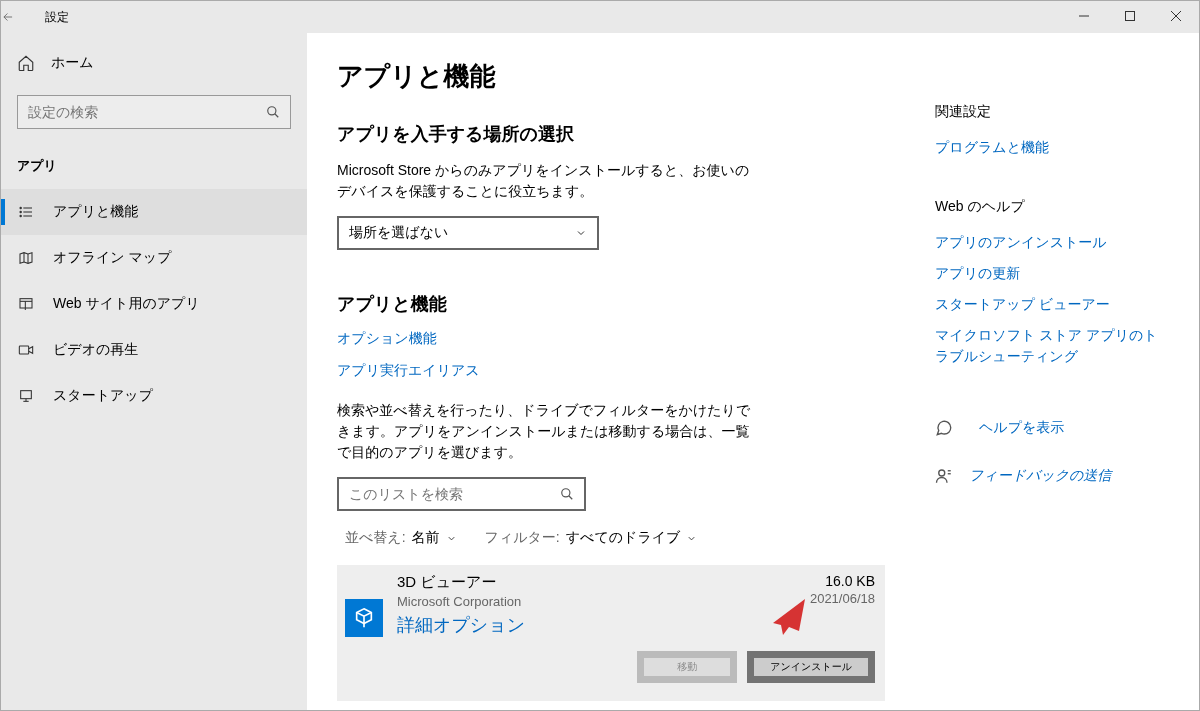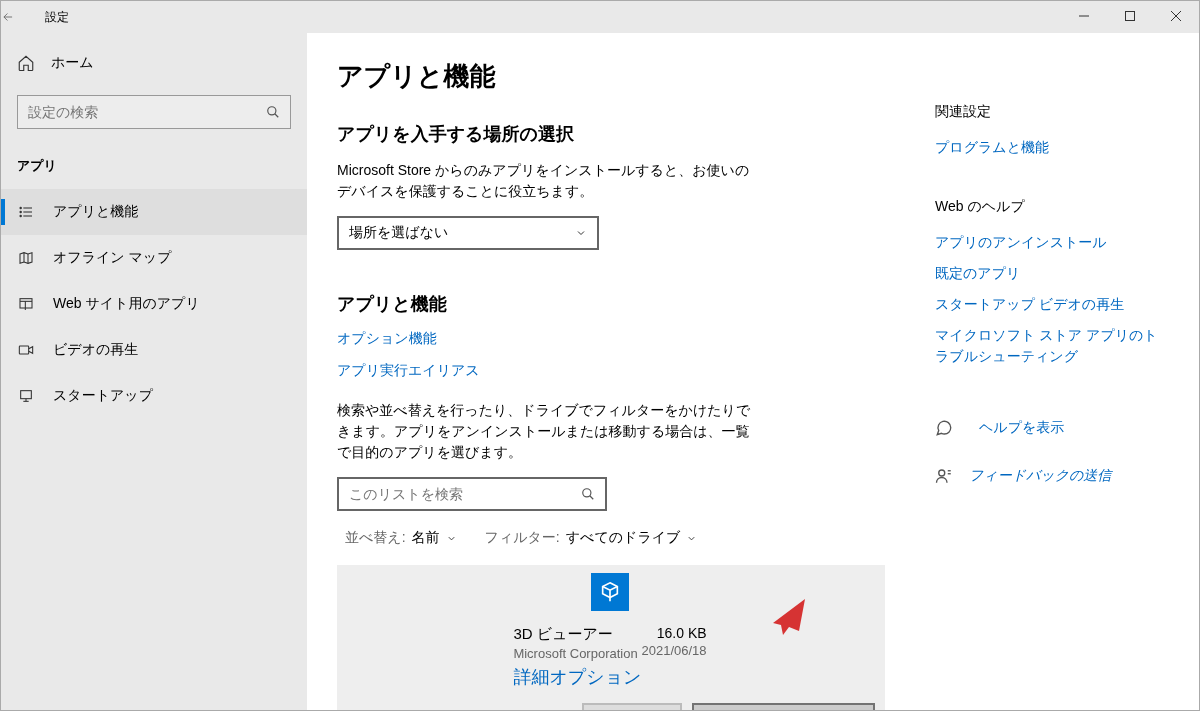--- a/index.html
+++ b/index.html
@@ -186,21 +186,21 @@
     cursor: default;
   }
   .link {
     color: #0067c0;
     font-size: 14px;
     margin-bottom: 14px;
     display: block;
     cursor: default;
   }
   .list-search {
-    width: 270px;
+    width: 249px;
     height: 34px;
     border: 2px solid #666;
     display: flex;
     align-items: center;
     justify-content: space-between;
     padding: 0 10px;
     margin-top: 10px;
     margin-bottom: 18px;
   }
   .list-search input {
@@ -235,23 +235,22 @@
   }
   .app-item {
     padding: 8px 10px 8px 8px;
   }
   .app-item.selected {
     background: #eeeeee;
     padding-bottom: 18px;
   }
   .app-row {
     display: flex;
-    align-items: center;
+    align-items: flex-end;
     gap: 14px;
-    flex-direction: column;
   }
   .app-icon {
     width: 38px;
     height: 38px;
     background: #0078d4;
     display: flex;
     align-items: center;
     justify-content: center;
     color: #fff;
     flex-shrink: 0;
@@ -290,26 +289,26 @@
   }
   .app-buttons {
     display: flex;
     justify-content: flex-end;
     gap: 10px;
     margin-top: 14px;
   }
   .btn {
     min-width: 100px;
     height: 32px;
-    border: 2px solid #737373;
+    border: 7px solid #737373;
     background: #ccc;
     display: flex;
     align-items: center;
     justify-content: center;
-    font-size: 18px;
+    font-size: 10px;
     padding: 0 16px;
   }
   .btn.disabled {
     background: #ddd;
     color: #888;
     border-color: #bbb;
   }
   .right-section-title {
     font-size: 14px;
     font-weight: 400;
@@ -535,22 +534,22 @@
 
       <div class="main-right">
         <div class="right-section-title">関連設定</div>
         <div class="right-links">
           <span class="link">プログラムと機能</span>
         </div>
 
         <div class="right-section-title">Web のヘルプ</div>
         <div class="right-links">
           <span class="link">アプリのアンインストール</span>
-          <span class="link">既定のアプリ</span>
-          <span class="link">スタートアップ ビデオの再生</span>
+          <span class="link">アプリの更新</span>
+          <span class="link">スタートアップ ビューアー</span>
           <span class="link">マイクロソフト ストア アプリのトラブルシューティング</span>
         </div>
 
         <div class="help-row">
           <span class="icon">
               <svg width="18" height="18" viewBox="0 0 24 24" fill="none" stroke="#555" stroke-width="1.8">
                 <path d="M21 11.5a8.38 8.38 0 01-8.5 8.5 8.5 8.5 0 01-3.9-.94L3 21l1.94-5.6A8.5 8.5 0 1121 11.5z"></path>
               </svg>
             </span>
           <span class="link" style="margin:12px;">ヘルプを表示</span>

